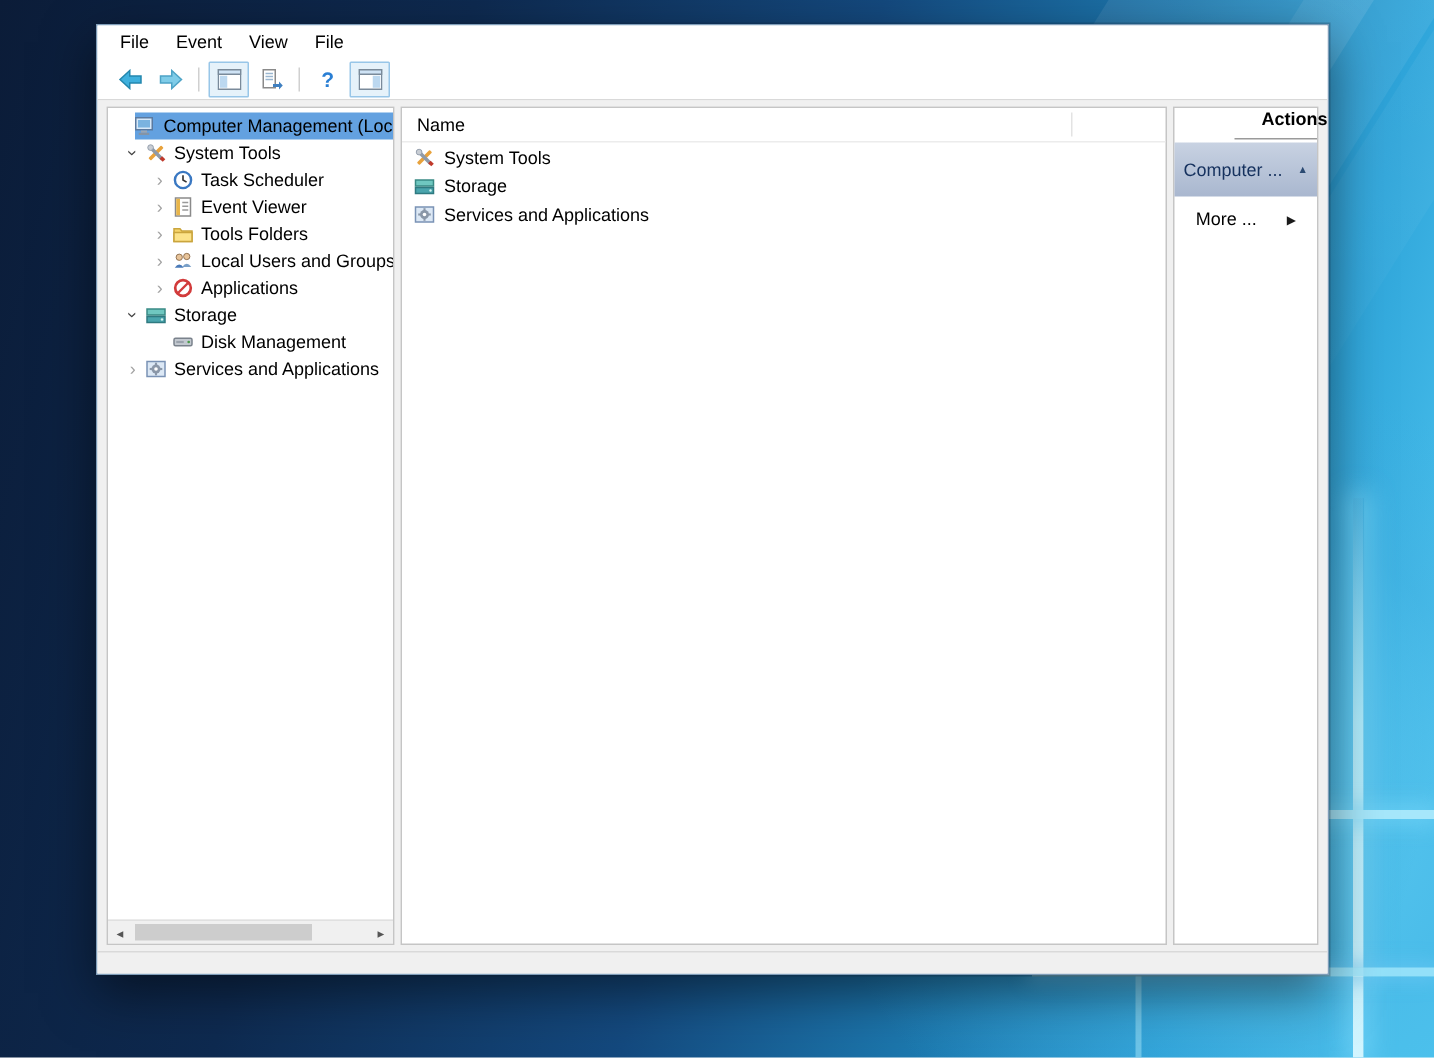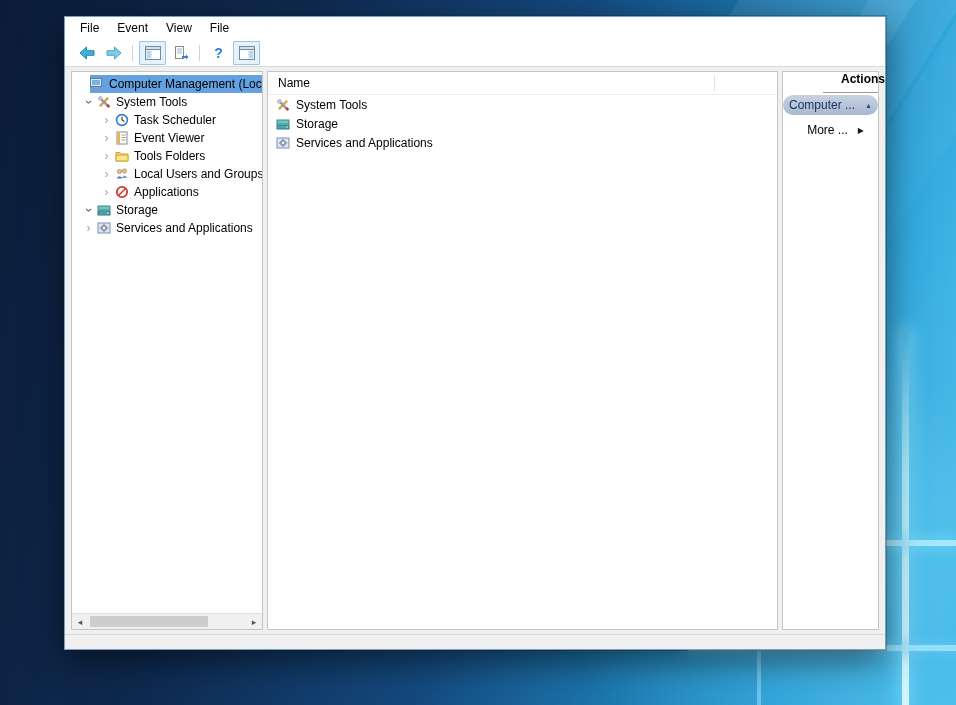--- a/index.html
+++ b/index.html
@@ -74,24 +74,24 @@
   .list-pane{flex:1;display:flex;flex-direction:column;min-width:0;}
   .list-header{height:22px;display:flex;align-items:center;padding-left:10px;
     border-bottom:1px solid #ececec;position:relative;flex:0 0 auto;}
   .col-div{position:absolute;left:446px;top:3px;bottom:3px;width:1px;background:#e3e3e3;}
   .lrow{display:flex;align-items:center;height:19px;gap:6px;padding-left:8px;}
 
   
   .actions-pane{width:95px;flex:0 0 auto;display:flex;flex-direction:column;}
   .actions-header{height:20px;display:flex;align-items:flex-start;padding:0 18px;font-weight:bold;
     border-bottom:1px solid #9a9a9a;flex:0 0 auto;margin-left:40px;}
-  .computer-row{height:20px;margin-top:2px;display:flex;align-items:center;justify-content:space-between;
-    padding:0 6px;background:linear-gradient(#c8d2e2,#a9b7cf);color:#15315e;flex:0 0 auto;border-radius:10px;}
+  .computer-row{height:36px;margin-top:2px;display:flex;align-items:center;justify-content:space-between;
+    padding:0 6px;background:linear-gradient(#c8d2e2,#a9b7cf);color:#15315e;flex:0 0 auto;}
   .caret-up{font-size:7px;color:#2b4a72;}
-  .more-row{height:20px;margin-top:5px;display:flex;align-items:center;justify-content:flex-end;gap:10px;
+  .more-row{height:20px;margin-top:5px;display:flex;align-items:center;justify-content:flex-end;gap:20px;
     padding-right:14px;flex:0 0 auto;}
   .more-arrow{font-size:8px;color:#1a1a1a;}
 
   .statusbar{height:14px;background:#f0f0f0;border-top:1px solid #d9d9d9;flex:0 0 auto;}
 </style>
 </head>
 <body>
 
 <div class="desktop">
   <div class="glow"></div>
@@ -266,20 +266,33 @@
               <svg width="14" height="14" viewBox="0 0 14 14">
                 <rect x="1" y="3" width="12" height="4" fill="#6fc7c0" stroke="#3a8a85"></rect>
                 <rect x="1" y="8" width="12" height="4" fill="#4aa5ad" stroke="#2f7a80"></rect>
                 <circle cx="11" cy="10" r="0.8" fill="#d4f2ef"></circle>
               </svg>
             </span>
             <span class="tlabel">Storage</span>
           </div>
         </div>
 
+        <div class="trow lvl2">
+          <span class="exp"></span>
+          <div class="rowc">
+            <span class="ticon">
+              <svg width="14" height="14" viewBox="0 0 14 14">
+                <rect x="1" y="4.5" width="12" height="5" rx="1" fill="#c3c9d0" stroke="#7a828c"></rect>
+                <circle cx="10.8" cy="7" r="0.9" fill="#4a9a4a"></circle>
+                <rect x="2.5" y="6.3" width="5" height="1.4" fill="#9aa2ac"></rect>
+              </svg>
+            </span>
+            <span class="tlabel">Disk Management</span>
+          </div>
+        </div>
 
         <div class="trow lvl1">
           <span class="exp">›</span>
           <div class="rowc">
             <span class="ticon">
               <svg width="14" height="14" viewBox="0 0 14 14">
                 <rect x="1" y="2" width="12" height="10" fill="#dce8f5" stroke="#7a92b5"></rect>
                 <circle cx="7" cy="7" r="3" fill="#8a97a8"></circle>
                 <circle cx="7" cy="7" r="1.2" fill="#fff"></circle>
                 <rect x="6.3" y="2.8" width="1.4" height="2" fill="#8a97a8"></rect>

